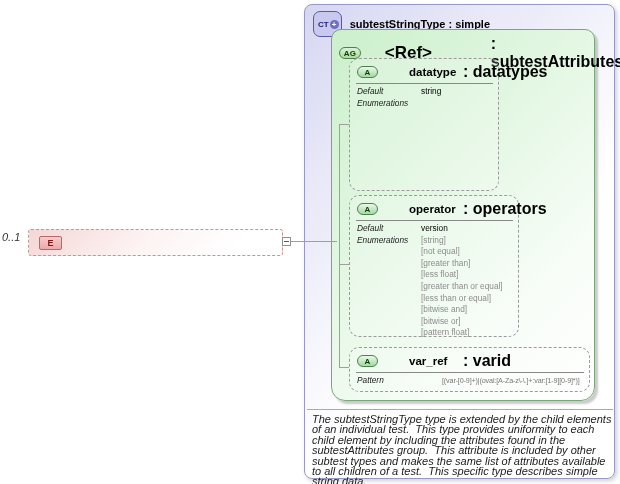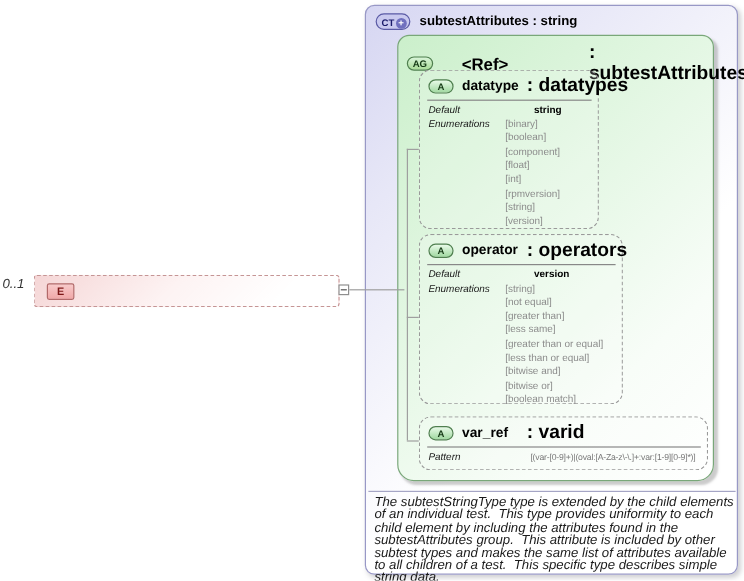--- a/index.html
+++ b/index.html
@@ -29,62 +29,62 @@
   #collapse-handle div{position:absolute;left:1px;top:3px;width:5px;height:1px;background:#555;}
   
   #ct-box{
     position:absolute;left:304px;top:4px;width:311px;height:475px;box-sizing:border-box;
     border:1px solid #9898c6;border-radius:8px;
     background:linear-gradient(135deg,#d6d6f2 0%,#e7e7f7 22%,#ffffff 60%);
     box-shadow:2px 2px 4px rgba(120,120,130,0.35);
   }
   #ct-header{position:absolute;left:8px;top:6px;display:flex;align-items:center;gap:8px;}
   .ct-icon{
-    height:14px;box-sizing:border-box;border:1px solid #5a5aa5;border-radius:7px;
+    height:26px;box-sizing:border-box;border:1px solid #5a5aa5;border-radius:7px;
     background:#c9c9ef;color:#1b1b6b;font-size:8px;font-weight:bold;
-    display:inline-flex;align-items:flex-end;justify-content:center;padding:0 2px 0 4px;gap:1px;
+    display:inline-flex;align-items:center;justify-content:center;padding:0 2px 0 4px;gap:1px;
   }
   .plus-icon{
     width:9px;height:9px;border-radius:50%;background:#6f6fbe;color:#fff;
     font-size:8px;line-height:9px;display:inline-flex;align-items:center;justify-content:center;
   }
   #ct-title{font-size:11px;font-weight:bold;color:#000;white-space:nowrap;}
   
   #ag-box{
     position:absolute;left:26px;top:24px;width:264px;height:372px;box-sizing:border-box;
     border:1px solid #79a779;border-radius:10px 10px 14px 14px;
     background:linear-gradient(135deg,#cbefcb 0%,#e0f6e0 35%,#f8fdf8 75%,#ffffff 100%);
     box-shadow:3px 3px 2px rgba(140,140,140,0.45);
   }
   #ag-header{position:absolute;left:7px;top:5px;display:flex;align-items:center;gap:24px;}
   .ag-icon{
     width:23px;height:12px;box-sizing:border-box;border:1px solid #4f7f4f;border-radius:6px;
     background:linear-gradient(180deg,#d8f4d8,#aede9e 90%);color:#143814;
     font-size:8px;font-weight:bold;display:flex;align-items:center;justify-content:center;
   }
-  .ag-ref{font-size:14px;font-weight:bold;color:#000;min-width:50px;display:inline-block;}
+  .ag-ref{font-size:17px;font-weight:bold;color:#000;min-width:50px;display:inline-block;}
   .ag-type{font-size:16px;font-weight:bold;color:#000;margin-left:32px;}
   
   .attr-box{
     position:absolute;box-sizing:border-box;border:1px dashed #9a9a9a;border-radius:10px;
     background:rgba(255,255,255,0.18);
   }
   .attr-header{display:flex;align-items:center;gap:7px;padding:4px 6px 1px 7px;}
   .a-icon{
     width:21px;height:12px;box-sizing:border-box;border:1px solid #4f7f4f;border-radius:6px;
     background:linear-gradient(180deg,#e8fae8,#a8dca8 90%);color:#143814;
     font-size:8px;font-weight:bold;display:flex;align-items:center;justify-content:center;flex:none;
   }
-  .attr-name{font-size:11.5px;font-weight:bold;color:#000;min-width:47px;display:inline-block;}
+  .attr-name{font-size:11.5px;font-weight:bold;color:#000;min-width:47px;display:inline-block;margin-left:24px;}
   .attr-type{font-size:16px;font-weight:bold;color:#000;white-space:nowrap;text-align:center;}
   .attr-sep{border-top:1px solid #888;margin:1px 5px 2px 6px;}
   .attr-body{display:grid;grid-template-columns:64px 1fr;padding-left:7px;font-size:8.3px;line-height:11.6px;}
   .attr-body.pattern{grid-template-columns:41px 1fr;}
   .row-label{font-style:italic;color:#1a1a1a;}
-  .default-value{font-weight:bold;color:#000;margin-left:24px;}
+  .default-value{font-weight:normal;color:#000;}
   .enum-list{color:#8c8c8c;}
   .pattern-value{color:#777;font-size:7.2px;letter-spacing:-0.15px;line-height:12px;white-space:nowrap;padding-left:44px;}
   
   #annotation-sep{position:absolute;left:2px;top:404px;width:306px;height:1px;background:#a5a5c5;}
   #annotation{
     position:absolute;left:7px;top:409px;width:301px;
     font-size:11px;line-height:10.4px;font-style:italic;color:#1a1a1a;white-space:pre-wrap;
   }
 </style>
 </head>
@@ -102,21 +102,21 @@
   <div id="collapse-handle">
       <div></div>
     </div>
 
   <div id="ct-box">
     <div id="ct-header">
       <span class="ct-icon">
           <span>CT</span>
           <span class="plus-icon">+</span>
         </span>
-      <span id="ct-title">subtestAttributes : string</span>
+      <span id="ct-title">subtestStringType : simple</span>
     </div>
 
     <div id="ag-box">
       <div id="ag-header">
         <span class="ag-icon">AG</span>
         <span class="ag-ref">&lt;Ref&gt;</span>
         <span class="ag-type">: subtestAttributes</span>
       </div>
 
       <div class="line" style="left:7px;top:94px;width:1px;height:243px;"></div>
@@ -128,54 +128,44 @@
         <div class="attr-header">
           <span class="a-icon">A</span>
           <span class="attr-name">datatype</span>
           <span class="attr-type">: datatypes</span>
         </div>
         <div class="attr-sep"></div>
         <div class="attr-body">
           <span class="row-label">Default</span>
           <span class="default-value">string</span>
           <span class="row-label">Enumerations</span>
-          <span class="enum-list">
-              <div>[binary]</div>
-              <div>[boolean]</div>
-              <div>[component]</div>
-              <div>[float]</div>
-              <div>[int]</div>
-              <div>[rpmversion]</div>
-              <div>[string]</div>
-              <div>[version]</div>
-            </span>
         </div>
       </div>
 
       <div class="attr-box" style="left:17px;top:165px;width:170px;height:142px;">
         <div class="attr-header">
           <span class="a-icon">A</span>
           <span class="attr-name">operator</span>
           <span class="attr-type">: operators</span>
         </div>
         <div class="attr-sep"></div>
         <div class="attr-body">
           <span class="row-label">Default</span>
           <span class="default-value">version</span>
           <span class="row-label">Enumerations</span>
           <span class="enum-list">
               <div>[string]</div>
               <div>[not equal]</div>
               <div>[greater than]</div>
-              <div>[less same]</div>
+              <div>[less float]</div>
               <div>[greater than or equal]</div>
               <div>[less than or equal]</div>
               <div>[bitwise and]</div>
               <div>[bitwise or]</div>
-              <div>[boolean match]</div>
+              <div>[pattern float]</div>
             </span>
         </div>
       </div>
 
       <div class="attr-box" style="left:17px;top:317px;width:241px;height:45px;">
         <div class="attr-header">
           <span class="a-icon">A</span>
           <span class="attr-name">var_ref</span>
           <span class="attr-type">: varid</span>
         </div>

